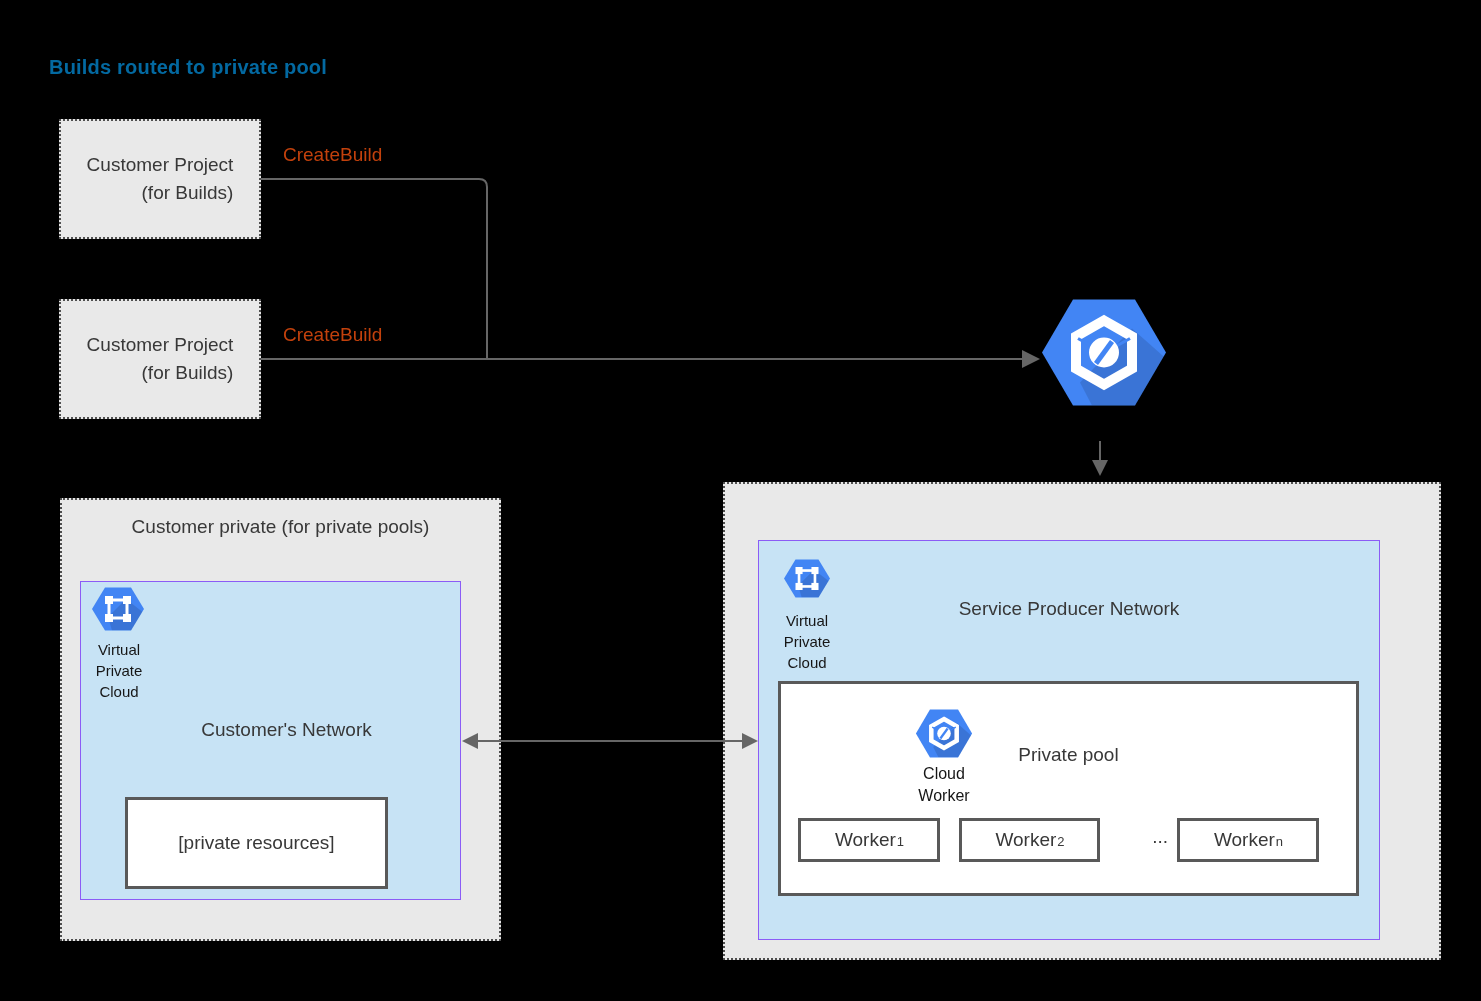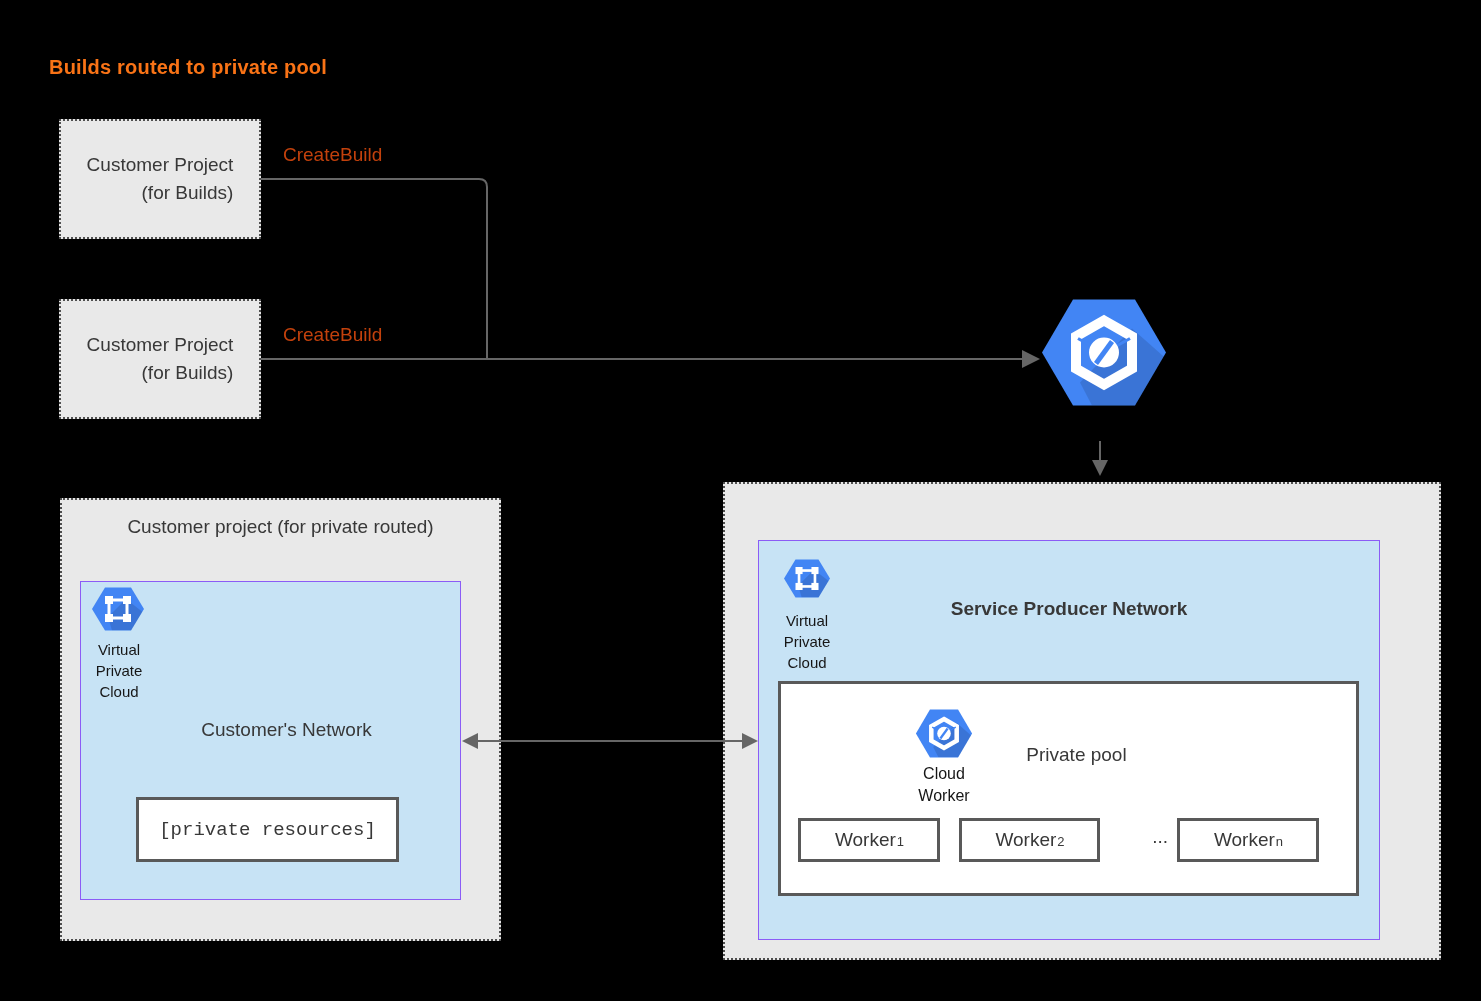--- a/index.html
+++ b/index.html
@@ -1,21 +1,21 @@
 <!DOCTYPE html>
 <html><head>
 <meta charset="utf-8">
 <style>
   html,body{margin:0;padding:0;background:#000;}
   .canvas{
     position:relative;width:1481px;height:1001px;background:#000;
     font-family:"Liberation Sans",sans-serif;overflow:hidden;
   }
   .abs{position:absolute;box-sizing:border-box;}
-  .diagram-title{font-size:20px;font-weight:bold;color:#f97316;letter-spacing:.2px;}
+  .diagram-title{font-size:20px;font-weight:bold;color:#0369a1;letter-spacing:.2px;}
   .gray-box{background:#e9e9e9;border:2px dotted #4f4f4f;}
   .blue-box{background:#c7e3f5;border:1px solid #8b5cf6;}
   .white-box{background:#ffffff;border:3px solid #595959;}
   .box-label{color:#383838;font-size:19px;text-align:right;}
   .center-flex{display:flex;flex-direction:column;align-items:center;justify-content:center;}
   .edge-label{color:#c2410c;font-size:19px;}
   .icon-label{color:#161616;font-size:15px;line-height:21px;text-align:center;}
   .cb-label{color:#161616;font-size:16px;line-height:22px;text-align:center;}
   .section-title{color:#383838;font-size:19px;text-align:center;width:100%;}
   .worker{display:flex;align-items:center;justify-content:center;color:#383838;font-size:19px;}
@@ -57,21 +57,21 @@
       <polygon points="40,86 92,32 126,62 98,109 52,109" fill="#000" opacity="0.12" clip-path="url(#hexclip-big)"></polygon>
       <polygon points="64,24 92,40 92,72 64,88 36,72 36,40" fill="none" stroke="#ffffff" stroke-width="10"></polygon>
       <line x1="38" y1="42" x2="56" y2="52" stroke="#4285f4" stroke-width="3"></line>
       <line x1="90" y1="42" x2="72" y2="52" stroke="#4285f4" stroke-width="3"></line>
       <circle cx="64" cy="56" r="15" fill="#ffffff"></circle>
       <line x1="56" y1="67" x2="72" y2="45" stroke="#4285f4" stroke-width="5"></line>
     </svg>
   </span>
 
   <div class="abs gray-box" style="left:60px;top:498px;width:441px;height:443px;">
-    <div class="abs section-title" style="top:16px;left:0;">Customer project (for private routed)</div>
+    <div class="abs section-title" style="top:16px;left:0;">Customer private (for private pools)</div>
 
     <div class="abs blue-box" style="left:18px;top:81px;width:381px;height:319px;">
       <span class="abs" style="left:11px;top:4px;width:52px;height:46px;">
         <svg width="52" height="46" viewBox="0 0 52 46">
           <defs>
               <clipPath id="hexclip-vpc1">
                 <polygon points="0,23 13,1.5 39,1.5 52,23 39,44.5 13,44.5"></polygon>
               </clipPath>
             </defs>
           <polygon points="0,23 13,1.5 39,1.5 52,23 39,44.5 13,44.5" fill="#4285f4"></polygon>
@@ -82,21 +82,21 @@
           <rect x="13" y="28" width="8" height="8" fill="#ffffff"></rect>
           <rect x="31" y="28" width="8" height="8" fill="#ffffff"></rect>
         </svg>
       </span>
       <div class="abs icon-label" style="left:0;top:57px;width:76px;">
         <div>Virtual</div>
         <div>Private</div>
         <div>Cloud</div>
       </div>
       <div class="abs section-title" style="top:137px;left:16px;">Customer's Network</div>
-      <div class="abs white-box center-flex" style="left:55px;top:215px;width:263px;height:65px;font-family:Liberation Mono, monospace;">
+      <div class="abs white-box center-flex" style="left:44px;top:215px;width:263px;height:92px;">
         <div class="box-label">[private resources]</div>
       </div>
     </div>
   </div>
 
   <div class="abs gray-box" style="left:723px;top:482px;width:718px;height:478px;">
 
     <div class="abs blue-box" style="left:33px;top:56px;width:622px;height:400px;">
       <span class="abs" style="left:25px;top:17px;width:46px;height:41px;">
         <svg width="46" height="41" viewBox="0 0 52 46">
@@ -112,21 +112,21 @@
           <rect x="31" y="10" width="8" height="8" fill="#ffffff"></rect>
           <rect x="13" y="28" width="8" height="8" fill="#ffffff"></rect>
           <rect x="31" y="28" width="8" height="8" fill="#ffffff"></rect>
         </svg>
       </span>
       <div class="abs icon-label" style="left:0;top:69px;width:96px;">
         <div>Virtual</div>
         <div>Private</div>
         <div>Cloud</div>
       </div>
-      <div class="abs section-title" style="top:57px;left:0;font-weight:bold;">Service Producer Network</div>
+      <div class="abs section-title" style="top:57px;left:0;">Service Producer Network</div>
 
       <div class="abs white-box" style="left:19px;top:140px;width:581px;height:215px;">
         <span class="abs" style="left:134px;top:24px;width:58px;height:51px;">
           <svg width="58" height="51" viewBox="0 0 128 112">
             <defs>
                 <clipPath id="hexclip-small">
                   <polygon points="2,56 33,3 95,3 126,56 95,109 33,109"></polygon>
                 </clipPath>
               </defs>
             <polygon points="2,56 33,3 95,3 126,56 95,109 33,109" fill="#4285f4"></polygon>
@@ -135,21 +135,21 @@
             <line x1="38" y1="42" x2="56" y2="52" stroke="#4285f4" stroke-width="3"></line>
             <line x1="90" y1="42" x2="72" y2="52" stroke="#4285f4" stroke-width="3"></line>
             <circle cx="64" cy="56" r="15" fill="#ffffff"></circle>
             <line x1="56" y1="67" x2="72" y2="45" stroke="#4285f4" stroke-width="5"></line>
           </svg>
         </span>
         <div class="abs cb-label" style="left:107px;top:79px;width:112px;">
           <div>Cloud</div>
           <div>Worker</div>
         </div>
-        <div class="abs section-title" style="top:60px;left:0;margin-left:8px;">Private pool</div>
+        <div class="abs section-title" style="top:60px;left:0;">Private pool</div>
 
         <div class="abs white-box worker" style="left:17px;top:134px;width:142px;height:44px;">
           <span>Worker</span>
             <sub>1</sub>
         </div>
         <div class="abs white-box worker" style="left:178px;top:134px;width:141px;height:44px;">
           <span>Worker</span>
             <sub>2</sub>
         </div>
         <div class="abs box-label" style="left:327px;top:142px;width:60px;">...</div>

